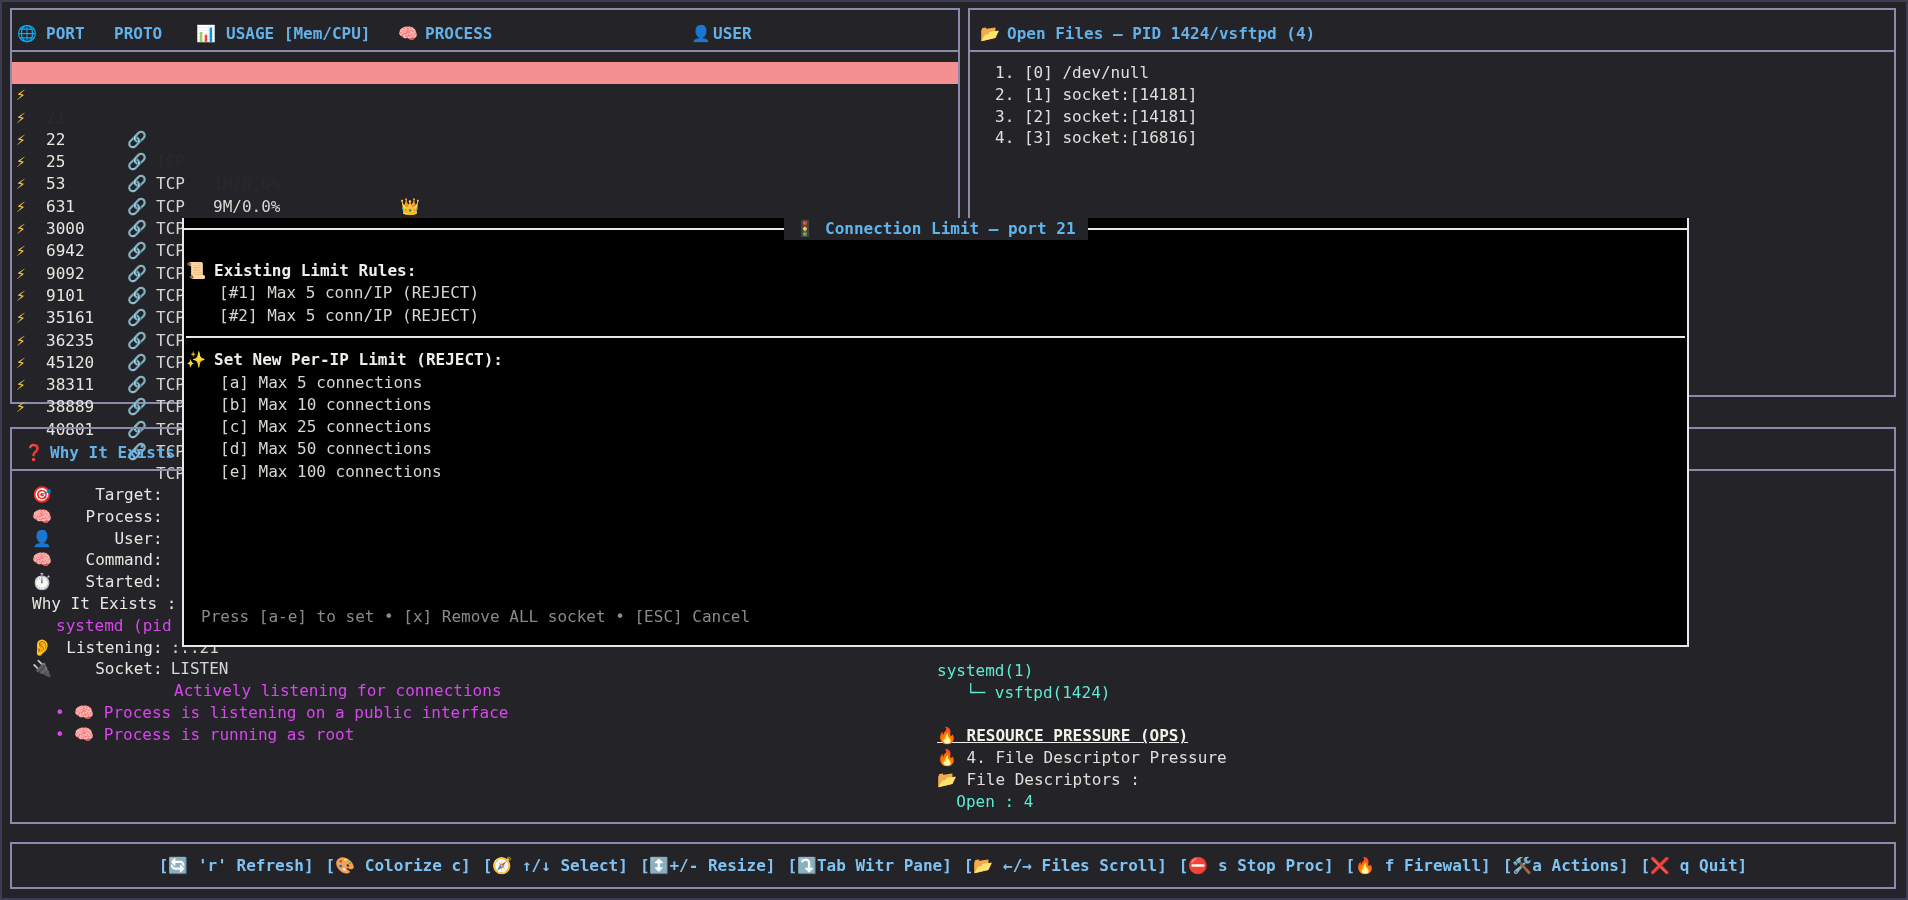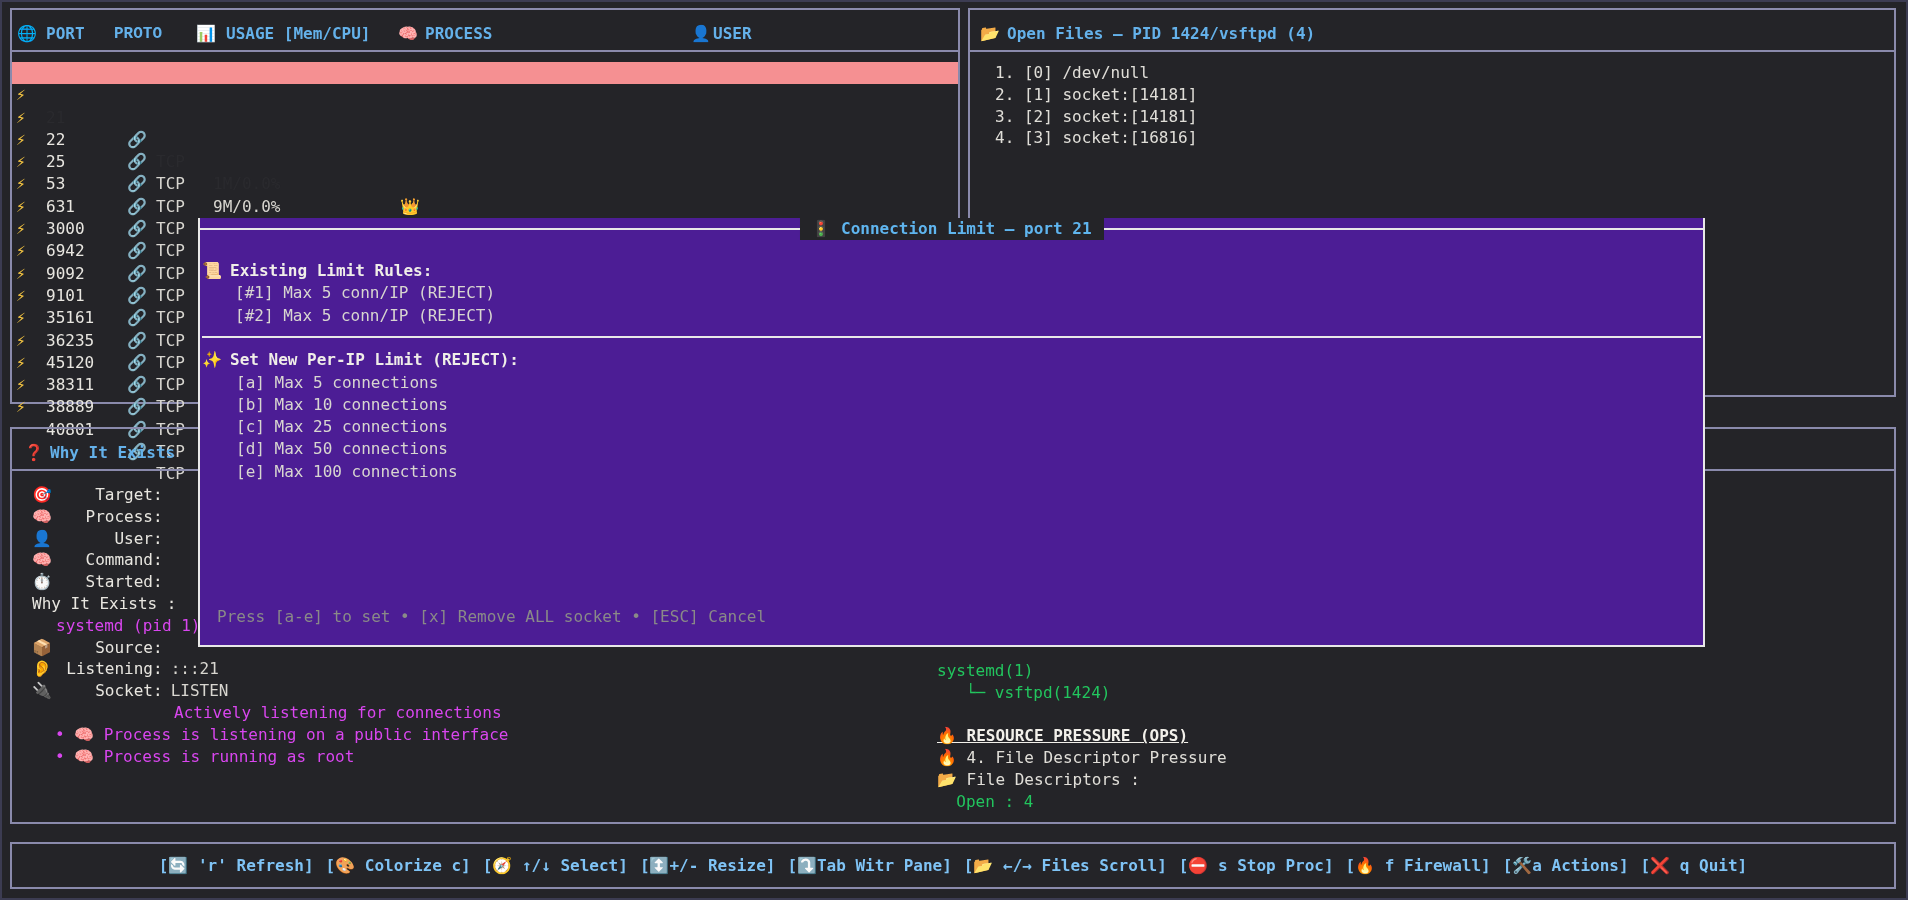--- a/index.html
+++ b/index.html
@@ -41,48 +41,48 @@
   
   #why-panel { left:8px; top:425px; width:1886px; height:397px; }
   #why-fields { position:absolute; left:10px; top:55px; width:900px; }
   .wrow { height:21.8px; line-height:21.8px; white-space:pre; }
   .wrow .wicon { display:inline-block; width:24px; }
   .wrow .wlabel { display:inline-block; min-width:97px; color:#e8e6e0;text-align:right; }
   .wrow .wcolon { color:#e8e6e0; }
   .wrow .wvalue { color:#d8d6d0; margin-left:8px; }
   .wplain { color:#d946ef; }
   #tree-col { position:absolute; left:925px; top:231px; white-space:pre; }
-  .trow { height:21.8px; line-height:21.8px; color:#22c55e; }
+  .trow { height:21.8px; line-height:21.8px; color:#5eead4; }
   .trow.hd { color:#f2f0ea; font-weight:bold; text-decoration:underline; }
   .trow.lt { color:#e0ded8; }
 
   
   #bottom-bar { left:8px; top:840px; width:1886px; height:47px; text-align:center; }
   #bar-items { line-height:43px; white-space:pre; }
   .bar-item { color:#7fc3f5; font-weight:bold; margin:0 6px; cursor:default; }
 
   
-  #modal { position:absolute; left:196px; top:216px; width:1507px; height:429px; background:#4c1d95; border-left:2px solid #e8e8e8; border-right:2px solid #e8e8e8; border-bottom:2px solid #e8e8e8; z-index:10; }
+  #modal { position:absolute; left:180px; top:216px; width:1507px; height:429px; background:#000000; border-left:2px solid #e8e8e8; border-right:2px solid #e8e8e8; border-bottom:2px solid #e8e8e8; z-index:10; }
   #modal .m-topline { position:absolute; left:0; right:0; top:10px; height:2px; background:#e8e8e8; }
   #modal .m-title { position:absolute; top:0; left:50%; transform:translateX(-50%); height:22px; line-height:22px; background:#242428; padding:0 12px; color:#5fb5ef; font-weight:bold; white-space:pre; z-index:2; }
   .m-line { position:absolute; left:2px; right:2px; height:22.3px; line-height:22.3px; white-space:pre; color:#d8d6d0; }
   .m-sec { color:#f0eee8; font-weight:bold; }
   .m-sec .sic { display:inline-block; width:28px; font-weight:normal; }
   .m-div { position:absolute; left:2px; right:2px; top:118px; height:2px; background:#e8e8e8; }
   .m-footer { color:#8a8a88; }
 </style>
 </head>
 <body>
 
 <div class="screen">
 
   <div class="panel" id="ports-panel">
     <span class="phead" style="left:5px;">🌐</span>
     <span class="phead" style="left:34px;">PORT</span>
-    <span class="phead" style="left:102px;font-family:Liberation Mono, monospace;">PROTO</span>
+    <span class="phead" style="left:102px;">PROTO</span>
     <span class="phead" style="left:184px;">📊</span>
     <span class="phead" style="left:214px;">USAGE [Mem/CPU]</span>
     <span class="phead" style="left:386px;">🧠</span>
     <span class="phead" style="left:413px;">PROCESS</span>
     <span class="phead" style="left:679px; color:#4a90d9;">👤</span>
     <span class="phead" style="left:701px;">USER</span>
     <div class="p-divider" style="top:40px;"></div>
     <div id="port-rows">
         <div class="prow sel">
     <span class="c-bolt">⚡</span>
@@ -269,21 +269,20 @@
     <span class="ptitle" style="left:38px;">Why It Exists</span>
     <div class="p-divider" style="top:40px;"></div>
     <div id="why-fields">
         <div class="wrow" style="padding-left: 10px;"><span class="wicon icn">🎯</span><span class="wlabel">Target</span><span class="wcolon">:</span><span class="wvalue"></span></div>
         <div class="wrow" style="padding-left: 10px;"><span class="wicon icn">🧠</span><span class="wlabel">Process</span><span class="wcolon">:</span><span class="wvalue"></span></div>
         <div class="wrow" style="padding-left: 10px;"><span class="wicon icn">👤</span><span class="wlabel">User</span><span class="wcolon">:</span><span class="wvalue"></span></div>
         <div class="wrow" style="padding-left: 10px;"><span class="wicon icn">🧠</span><span class="wlabel">Command</span><span class="wcolon">:</span><span class="wvalue"></span></div>
         <div class="wrow" style="padding-left: 10px;"><span class="wicon icn">⏱️</span><span class="wlabel">Started</span><span class="wcolon">:</span><span class="wvalue"></span></div>
         <div class="wrow" style="padding-left: 10px;"><span class="wplain" style="color: rgb(232, 230, 224);">Why It Exists :</span></div>
         <div class="wrow" style="padding-left: 34px;"><span class="wplain">systemd (pid 1)</span></div>
-        <div class="wrow" style="padding-left: 10px;"><span class="wicon icn">📦</span><span class="wlabel">Source</span><span class="wcolon">:</span><span class="wvalue"></span></div>
         <div class="wrow" style="padding-left: 10px;"><span class="wicon icn">👂</span><span class="wlabel">Listening</span><span class="wcolon">:</span><span class="wvalue">:::21</span></div>
         <div class="wrow" style="padding-left: 10px;"><span class="wicon icn">🔌</span><span class="wlabel">Socket</span><span class="wcolon">:</span><span class="wvalue">LISTEN</span></div>
         <div class="wrow" style="padding-left: 152px;"><span class="wplain">Actively listening for connections</span></div>
         <div class="wrow" style="padding-left: 33px;"><span class="wplain">• 🧠 Process is listening on a public interface</span></div>
         <div class="wrow" style="padding-left: 33px;"><span class="wplain">• 🧠 Process is running as root</span></div>
       </div>
     <div id="tree-col"><div class="trow">systemd(1)</div><div class="trow">   └─ vsftpd(1424)</div><div class="trow"></div><div class="trow hd">🔥 RESOURCE PRESSURE (OPS)</div><div class="trow lt">🔥 4. File Descriptor Pressure</div><div class="trow lt">📂 File Descriptors :</div><div class="trow">  Open : 4</div></div>
   </div>
 
   <div class="panel" id="bottom-bar">

